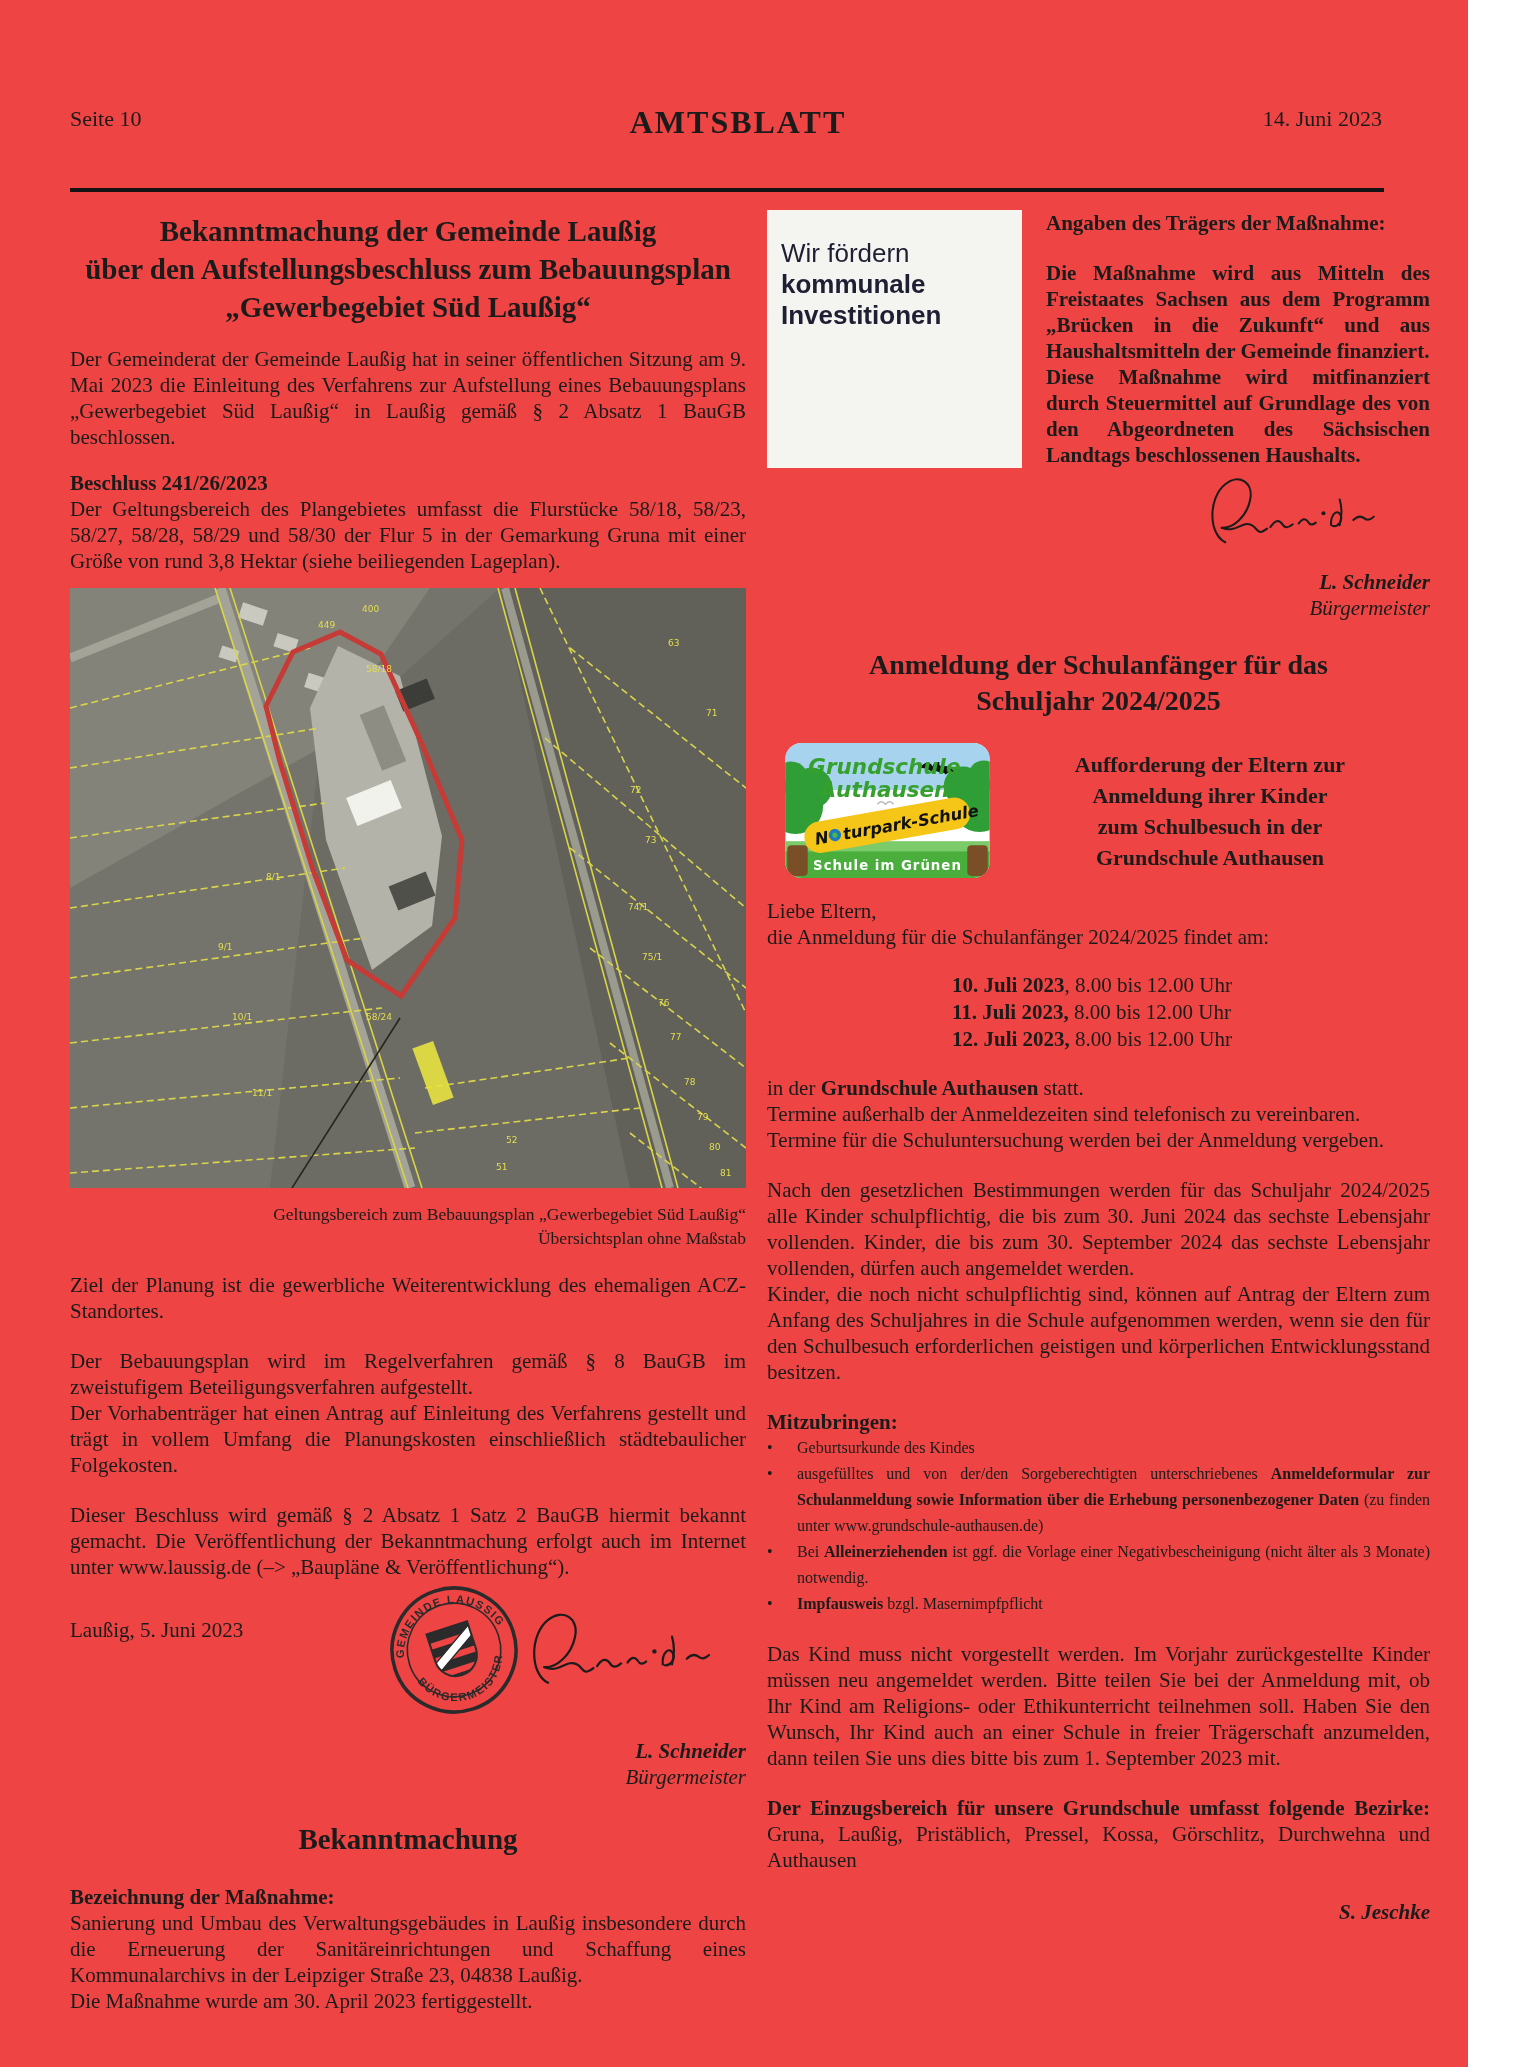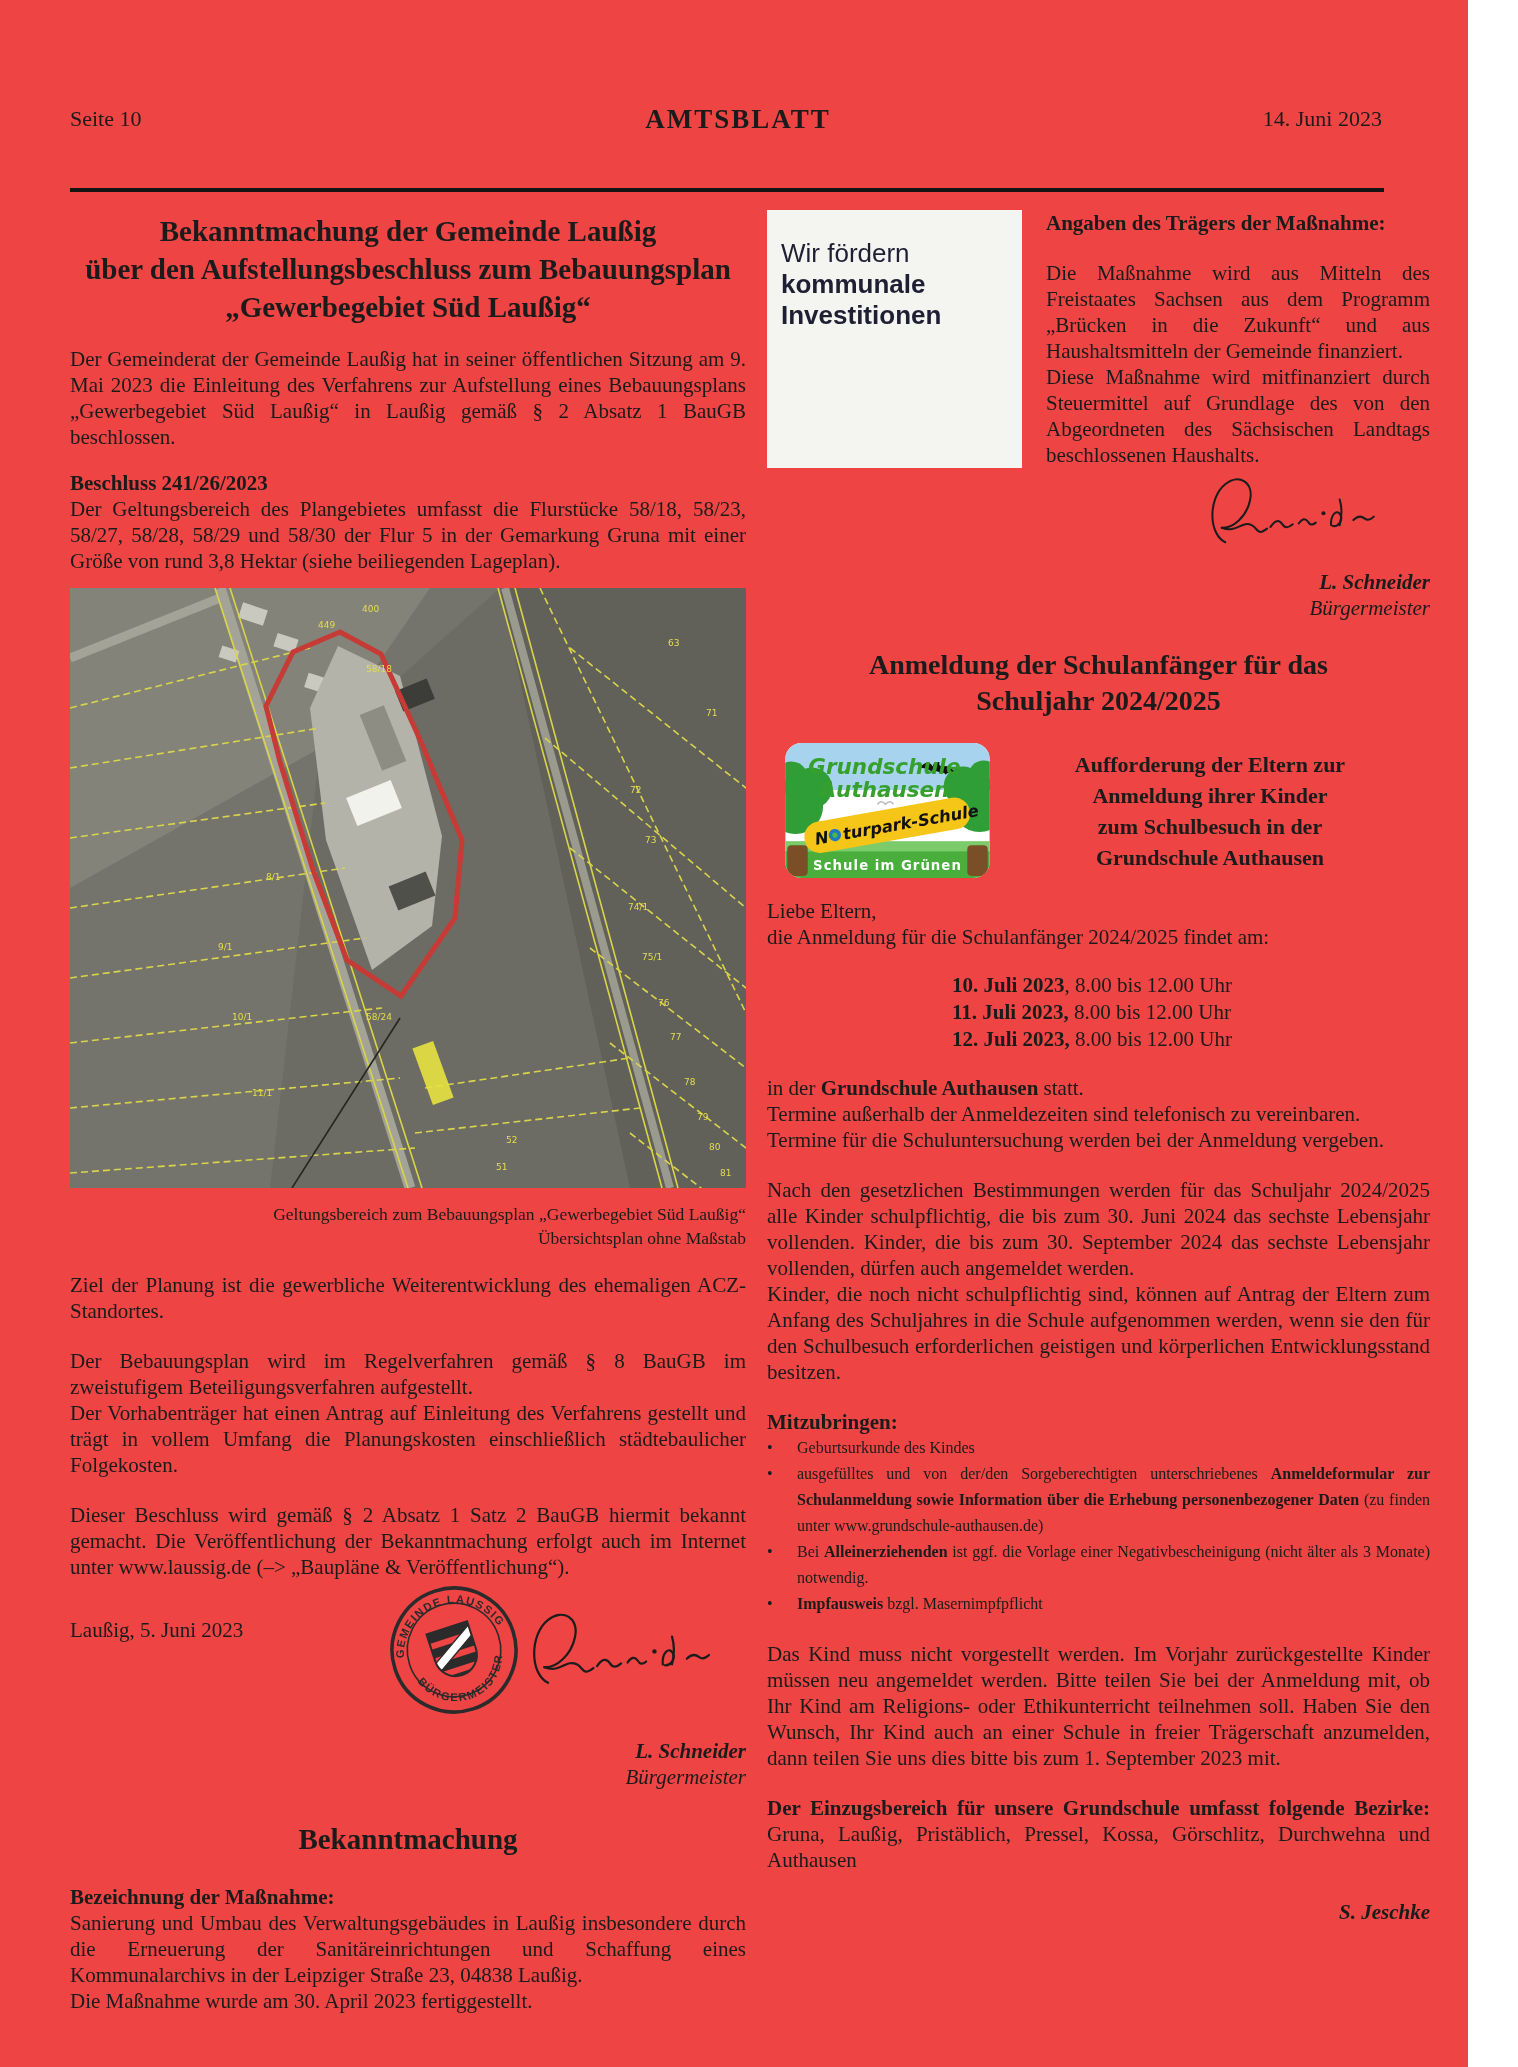--- a/index.html
+++ b/index.html
@@ -1,21 +1,21 @@
 <!DOCTYPE html>
 <html style="--accent_red: #c63b35; --parcel_yellow: #d9d44a; --flag_red: #d02c2c; --flag_gold: #f0b400; --gov_black: #1f1f33; --school_green: #35a12c; --banner_yellow: #f5c518; --stamp_ink: #2b2b2b;"><head>
 <meta charset="utf-8">
 <style>
   html,body{margin:0;padding:0;background:#ffffff;}
   .page{position:relative;width:1468px;height:2067px;background:#ef4444;overflow:hidden;
         font-family:"Liberation Serif",serif;color:#1b1b1b;}
   
   .hdr-page{position:absolute;left:70px;top:106px;font-size:22px;}
   .hdr-title{position:absolute;left:0;right:0;top:104px;text-align:center;font-weight:bold;
-             font-size:27px;letter-spacing:2px;padding-left:8px;}
+             font-size:32px;letter-spacing:2px;padding-left:8px;}
   .hdr-date{position:absolute;right:86px;top:106px;font-size:22px;}
   .hdr-rule{position:absolute;left:70px;right:84px;top:188px;height:4px;background:#141414;}
   
   .col-left{position:absolute;left:70px;top:212px;width:676px;}
   .col-right{position:absolute;left:767px;top:210px;width:663px;}
   p,.para{margin:0;font-size:21px;line-height:26px;text-align:justify;}
   .pre{white-space:pre-line;}
   .b{font-weight:bold;}
   .h-lg{font-size:29px;line-height:38px;font-weight:bold;text-align:center;white-space:pre-line;}
   .subhead{font-weight:bold;font-size:21px;line-height:26px;text-align:left;}
@@ -38,21 +38,21 @@
   .gov-stripe .s1{flex:0 0 38px;background:#1d1d1d;}
   .gov-stripe .s2{flex:0 0 27px;background:var(--flag_red,#d02c2c);}
   .gov-stripe .s3{flex:0 0 27px;background:var(--flag_gold,#f0b400);}
   .gov-brand{font-family:"Liberation Sans",sans-serif;font-size:15px;line-height:18px;
              color:#2e2e38;margin-left:9px;margin-top:2px;white-space:pre-line;}
   .gov-slogan1{font-family:"Liberation Sans",sans-serif;font-size:26px;line-height:31px;
                color:var(--gov_black,#1f1f33);margin-top:14px;}
   .gov-slogan2{font-family:"Liberation Sans",sans-serif;font-size:26px;line-height:31px;
                font-weight:bold;color:var(--gov_black,#1f1f33);white-space:pre-line;}
   .fund-text{flex:1;}
-  .fund-text .para{margin-top:24px;}
+  .fund-text .para{margin-top:24px;font-weight:bold;}
   .sig-block{margin-top:2px;text-align:right;}
   .sig-svg-right{width:205px;height:95px;margin-right:22px;}
   
   .h-anmeldung{font-size:28px;line-height:36px;font-weight:bold;text-align:center;white-space:pre-line;}
   .school-row{display:flex;margin-top:24px;padding-left:18px;}
   .school-logo{width:205px;height:135px;flex:0 0 205px;}
   .school-call{flex:1;font-size:22px;line-height:31px;font-weight:bold;text-align:center;
                white-space:pre-line;padding-top:6px;font-family:Liberation Serif, serif;}
   .dates{margin-left:185px;}
   .date-line{font-size:21px;line-height:27px;text-align:left;}

